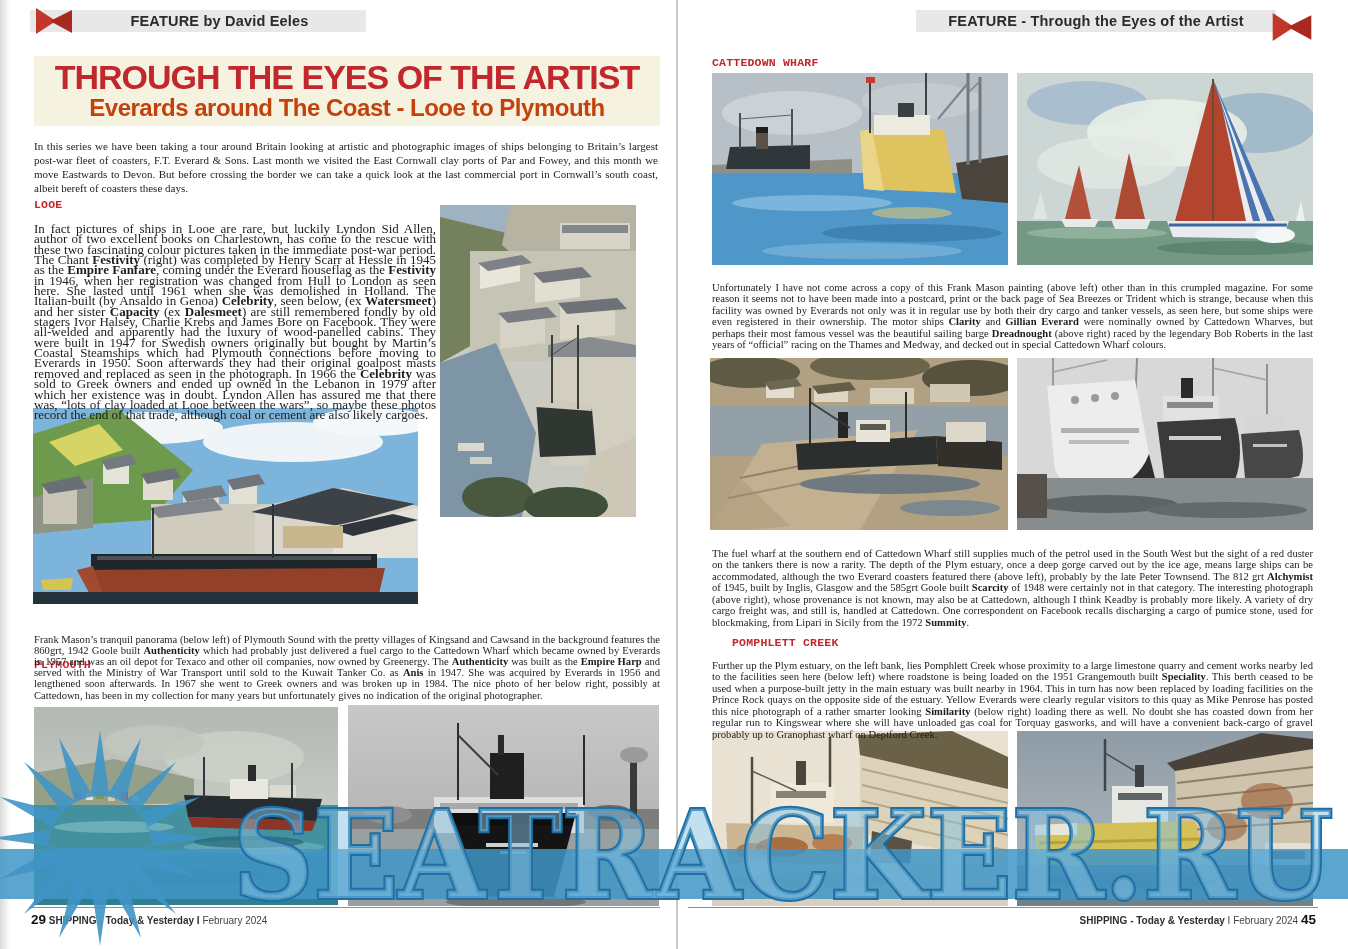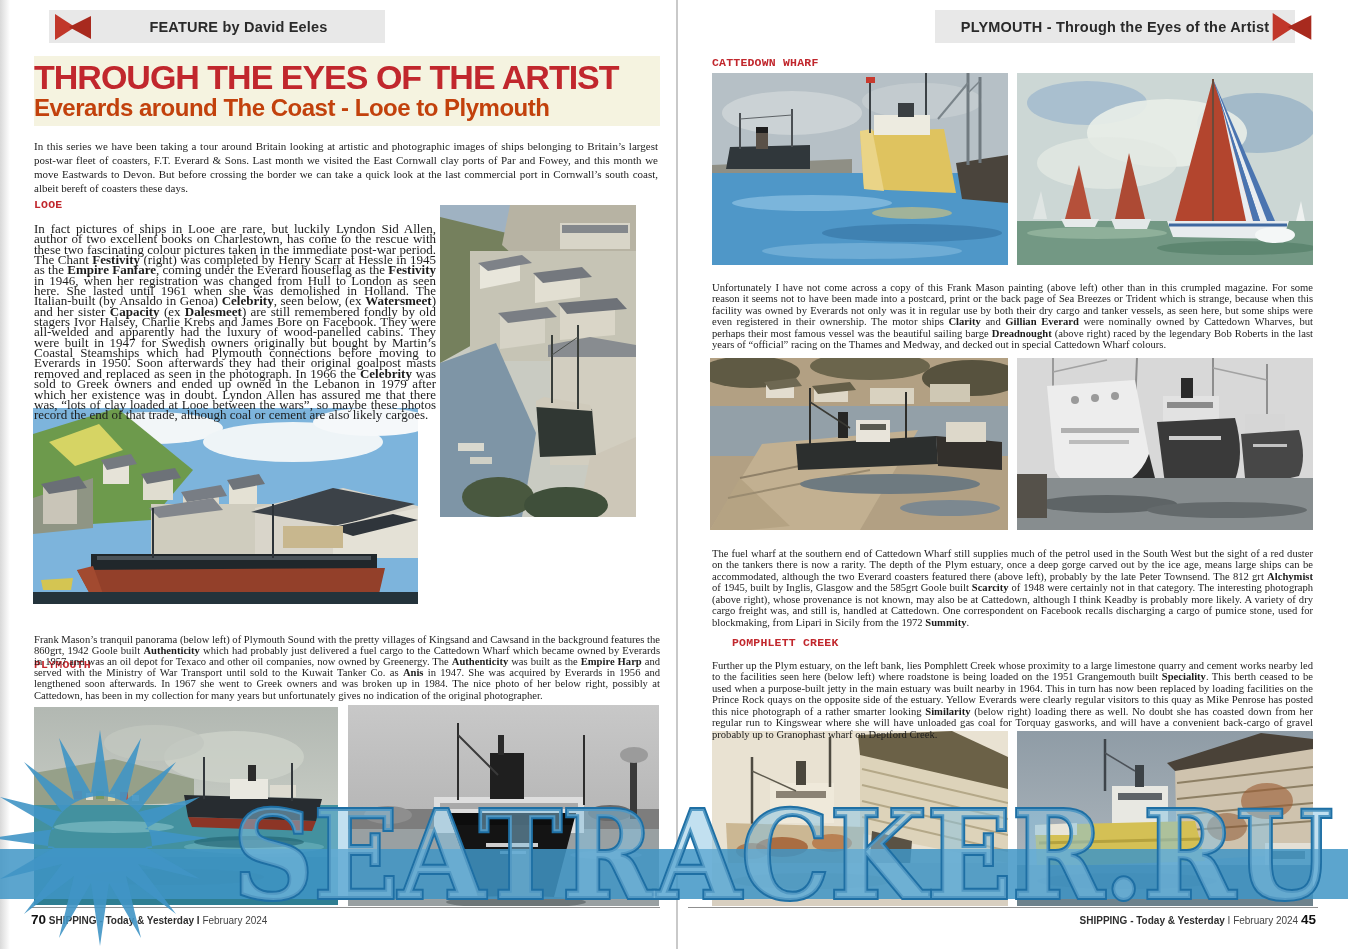--- a/index.html
+++ b/index.html
@@ -3,27 +3,27 @@
 <meta charset="utf-8">
 <style>
   html,body{margin:0;padding:0;background:#9a9a9a;}
   .spread{position:relative;width:1348px;height:949px;background:#ffffff;overflow:hidden;
           font-family:"Liberation Serif",serif;color:#1c1c1c;}
   .spread::before{content:"";position:absolute;left:0;top:0;width:10px;height:100%;
           background:linear-gradient(90deg,#d9d9d9,#ffffff);z-index:0;}
   .gutter{position:absolute;left:676px;top:0;width:2px;height:949px;background:#c9c9c9;z-index:3;}
   .abs{position:absolute;}
   
-  .hbar{position:absolute;top:10px;height:33px;background:#e8e8e8;display:flex;align-items:center;z-index:2;margin-left:19px;}
+  .hbar{position:absolute;top:10px;height:22px;background:#e8e8e8;display:flex;align-items:center;z-index:2;}
   .hbar .htxt{font-family:"Liberation Sans",sans-serif;font-weight:bold;font-size:14.5px;color:#2a2a2a;
           flex:1;text-align:center;letter-spacing:.2px;}
   .logo{width:38px;height:28px;flex:0 0 auto;}
   
   .titleblock{position:absolute;left:34px;top:56px;width:626px;height:70px;background:#f5f3e0;
-          text-align:left;z-index:2;}
+          text-align:center;z-index:2;}
   .titleblock h1{margin:4px 0 0 0;font-family:"Liberation Sans",sans-serif;font-weight:bold;
           font-size:34px;letter-spacing:-1px;color:#c1272d;line-height:1.0;}
   .titleblock h2{margin:2px 0 0 0;font-family:"Liberation Sans",sans-serif;font-weight:bold;
           font-size:24px;letter-spacing:-.5px;color:#c2410c;line-height:1.0;}
   
   .para{position:absolute;text-align:justify;z-index:2;}
   .intro{left:34px;top:129px;width:624px;font-size:11px;line-height:1.27;}
   .sechead{position:absolute;font-family:Liberation Mono, monospace;font-weight:bold;
           font-size:11.5px;color:#c1272d;letter-spacing:.2px;z-index:2;}
   .looetext{left:34px;top:211px;width:402px;font-size:13px;line-height:10.35px;}
@@ -200,28 +200,28 @@
       <polygon points="100,108 228,108 224,120 104,120" fill="#0d0d0d"></polygon>
       <rect x="138" y="138" width="52" height="4" fill="#cfcfcf"></rect>
       <rect x="152" y="146" width="26" height="3" fill="#bdbdbd"></rect>
       <ellipse cx="168" cy="197" rx="70" ry="6" fill="#6e7678"></ellipse>
       <ellipse cx="258" cy="150" rx="36" ry="4" fill="#b8bec0"></ellipse>
     </svg>
   </figure>
 
   <div class="frule" style="left:30px;width:630px;"></div>
   <div class="footer" style="left:31px;">
-    <span class="pg">70</span>
+    <span class="pg">29</span>
     <span class="mag">SHIPPING - Today &amp; Yesterday</span>
     <span class="mag">I</span>
     <span class="iss">February 2024</span>
   </div>
 
   <div class="hbar" style="left:916px;width:360px;">
-    <div class="htxt">PLYMOUTH - Through the Eyes of the Artist</div>
+    <div class="htxt">FEATURE - Through the Eyes of the Artist</div>
   </div>
   <svg class="abs" style="left:1271px;top:12px;width:42px;height:30px;z-index:3;" viewBox="0 0 38 28">
     <polygon points="1,1 21,14 1,27" fill="#c1372a"></polygon>
     <polygon points="37,3 15,14 37,26" fill="#a82a1e"></polygon>
   </svg>
 
   <div class="sechead" style="left:712px;top:56px;">CATTEDOWN WHARF</div>
 
   <figure class="ph" style="left:712px;top:73px;width:296px;height:192px;">
     <svg viewBox="0 0 296 192" preserveAspectRatio="none">

